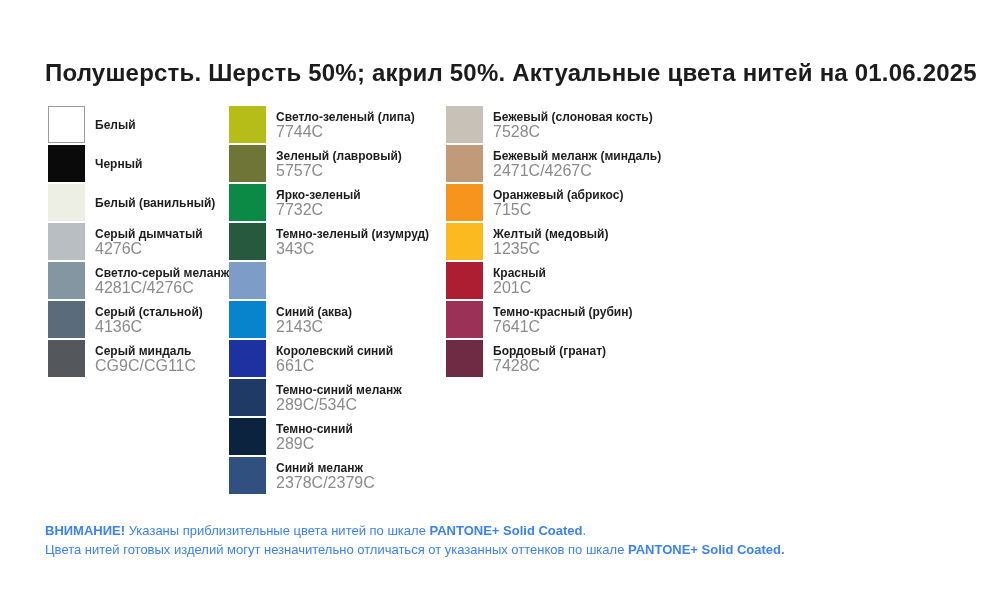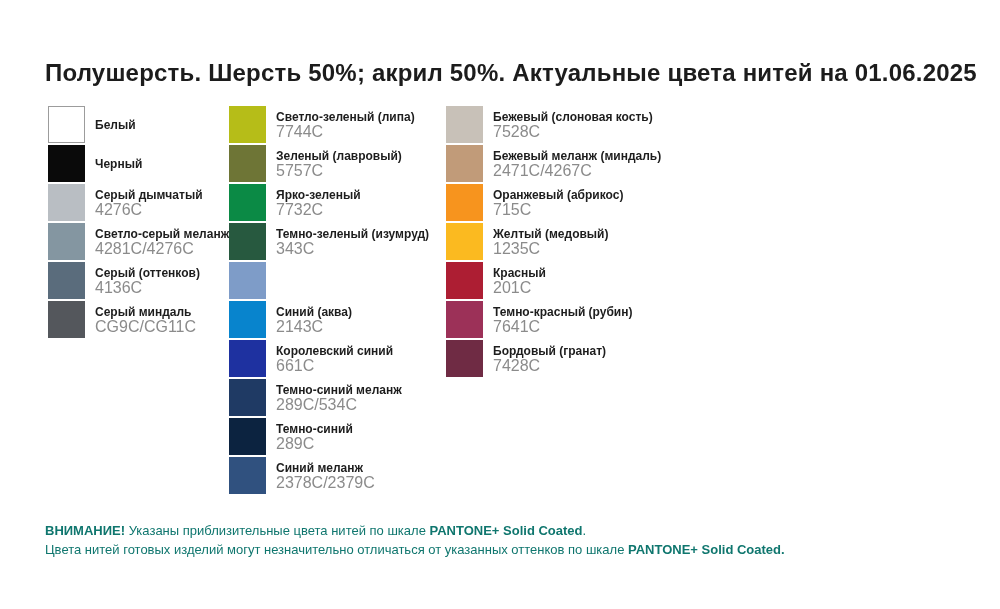--- a/index.html
+++ b/index.html
@@ -23,21 +23,21 @@
   .col3 { left: 406px; width: 210px; padding-left: 40px; }
 
   .item { display: flex; align-items: center; height: 37px; margin-bottom: 2px; }
   .swatch { width: 37px; height: 37px; flex: 0 0 37px; }
   .swatch.bordered { box-sizing: border-box; border: 1px solid #9c9c9c; }
   .label { margin-left: 10px; }
   .cname { font-size: 12px; font-weight: bold; color: #1d1d1d; line-height: 14px; white-space: nowrap; }
   .ccode { font-size: 16px; color: #8b8b8b; line-height: 14px; white-space: nowrap; margin-top: 1px; }
   .ccode:empty { display: none; }
 
-  .footnote { position: absolute; left: 45px; top: 521px; font-size: 13px; color: #0f766e; }
+  .footnote { position: absolute; left: 45px; top: 521px; font-size: 13px; color: #3b82f6; }
   .footnote p { margin: 0; line-height: 19px; white-space: nowrap; }
   .footnote b { font-weight: bold; }
 </style>
 </head>
 <body>
 
 <div class="page">
 
   <h1 class="title">Полушерсть. Шерсть 50%; акрил 50%. Актуальные цвета нитей на 01.06.2025</h1>
 
@@ -52,37 +52,44 @@
         </div>
       </div>
       <div class="item">
         <div class="swatch" style="background: rgb(10, 10, 10);"></div>
         <div class="label">
           <div class="cname">Черный</div>
 
         </div>
       </div>
       <div class="item">
+        <div class="swatch" style="background: rgb(238, 239, 228);"></div>
+        <div class="label">
+          <div class="cname">Белый (ванильный)</div>
+
+        </div>
+      </div>
+      <div class="item">
         <div class="swatch" style="background: rgb(185, 190, 195);"></div>
         <div class="label">
           <div class="cname">Серый дымчатый</div>
           <div class="ccode">4276C</div>
         </div>
       </div>
       <div class="item">
         <div class="swatch" style="background: rgb(132, 150, 161);"></div>
         <div class="label">
           <div class="cname">Светло-серый меланж</div>
           <div class="ccode">4281C/4276C</div>
         </div>
       </div>
       <div class="item">
         <div class="swatch" style="background: rgb(90, 108, 124);"></div>
         <div class="label">
-          <div class="cname">Серый (оттенков)</div>
+          <div class="cname">Серый (стальной)</div>
           <div class="ccode">4136C</div>
         </div>
       </div>
       <div class="item">
         <div class="swatch" style="background: rgb(84, 87, 92);"></div>
         <div class="label">
           <div class="cname">Серый миндаль</div>
           <div class="ccode">CG9C/CG11C</div>
         </div>
       </div>

